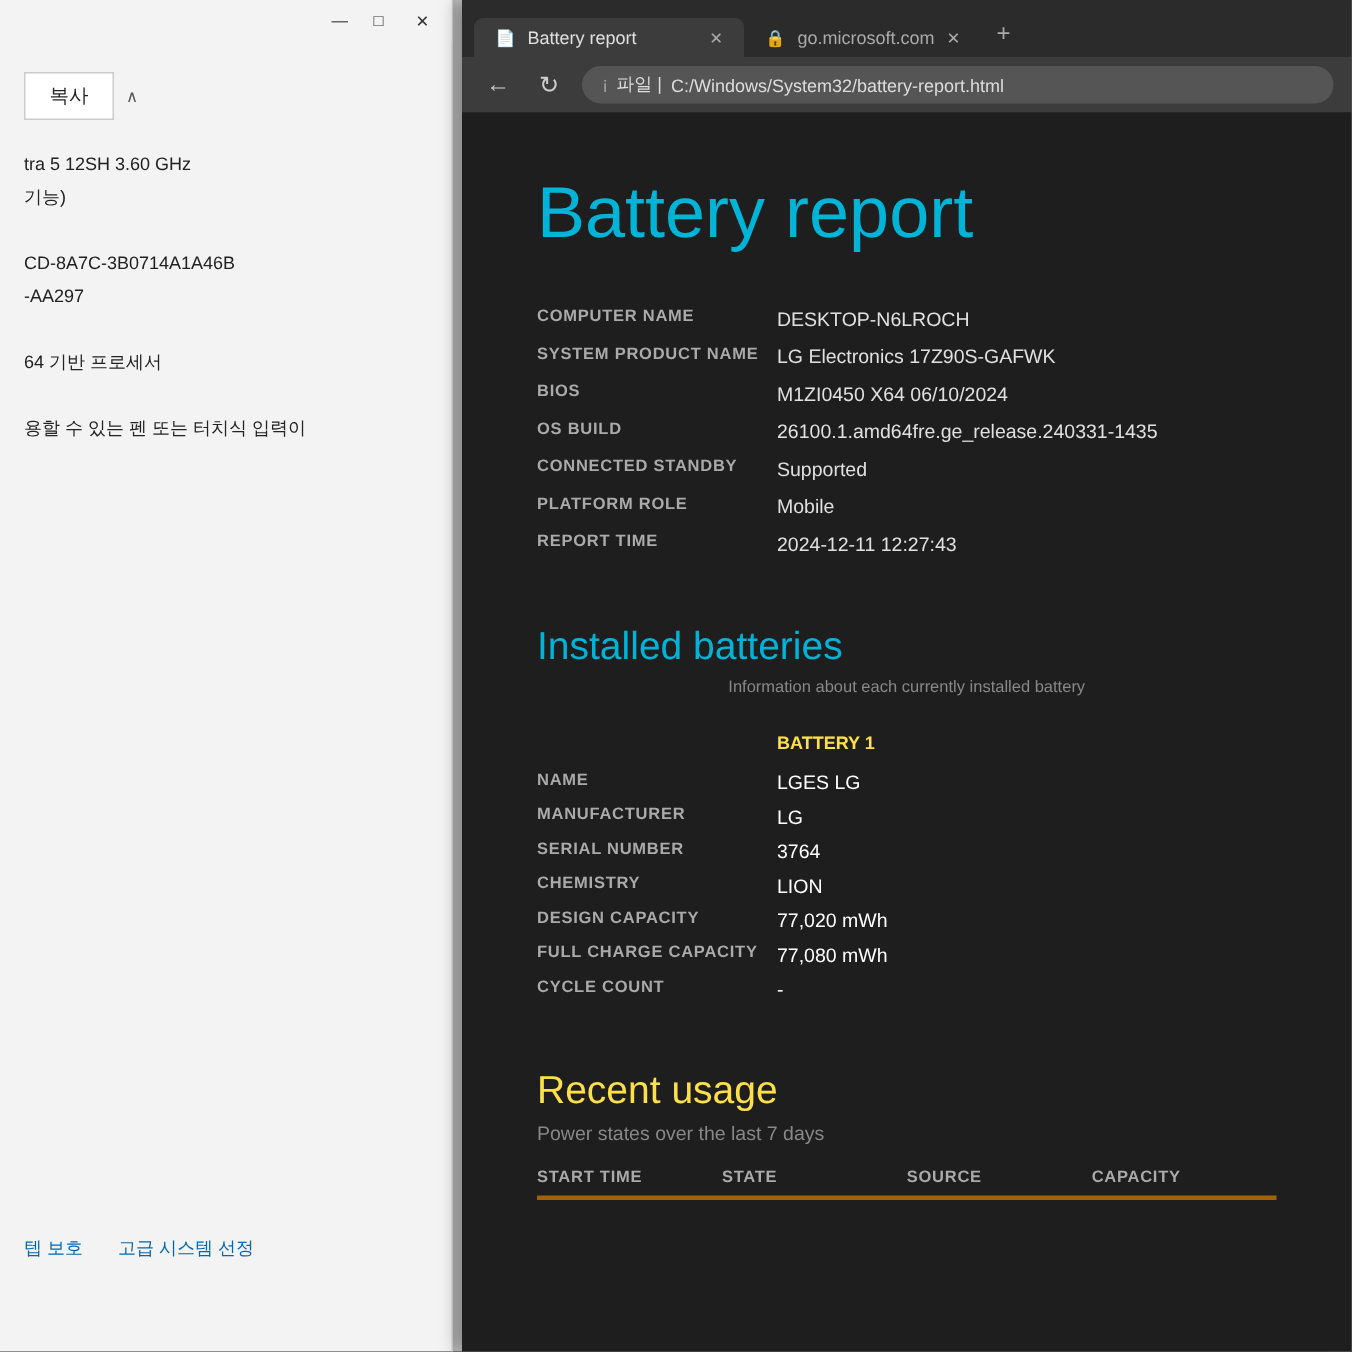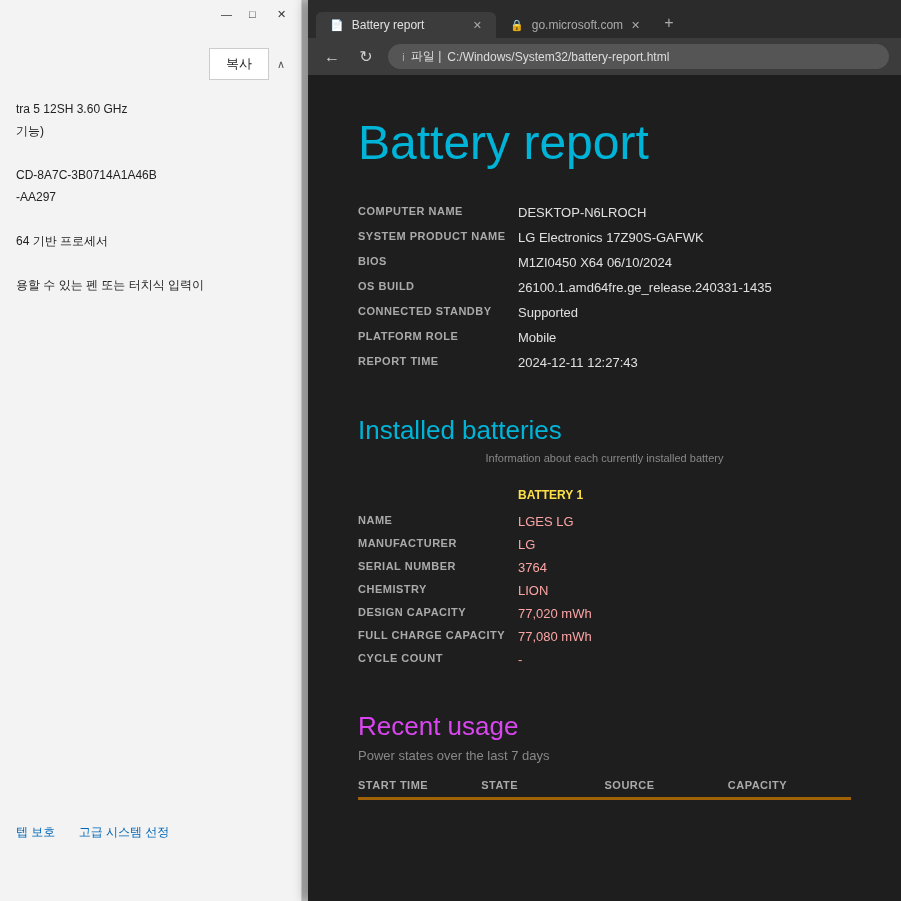--- a/index.html
+++ b/index.html
@@ -42,21 +42,20 @@
       cursor: pointer;
     }
 
     .left-content {
       padding: 20px 16px;
     }
 
     .copy-btn-row {
       display: flex;
       align-items: center;
-      justify-content: flex-end;
       margin-bottom: 20px;
       gap: 8px;
     }
 
     .copy-btn {
       background: white;
       border: 1px solid #ccc;
       padding: 6px 16px;
       font-size: 13px;
       cursor: pointer;
@@ -270,28 +269,28 @@
     .battery-table td:first-child {
       color: #aaaaaa;
       width: 160px;
       font-weight: 600;
       letter-spacing: 0.5px;
       text-transform: uppercase;
       font-size: 11px;
     }
 
     .battery-table td:last-child {
-      color: #fca5a5;
+      color: #ffffff;
       font-size: 13px;
     }
 
     .recent-usage-title {
       font-size: 26px;
       font-weight: 300;
-      color: #d946ef;
+      color: #fde047;
       margin-bottom: 6px;
     }
 
     .recent-usage-subtitle {
       font-size: 13px;
       color: #888;
       margin-bottom: 16px;
     }
 
     .usage-table-header {

